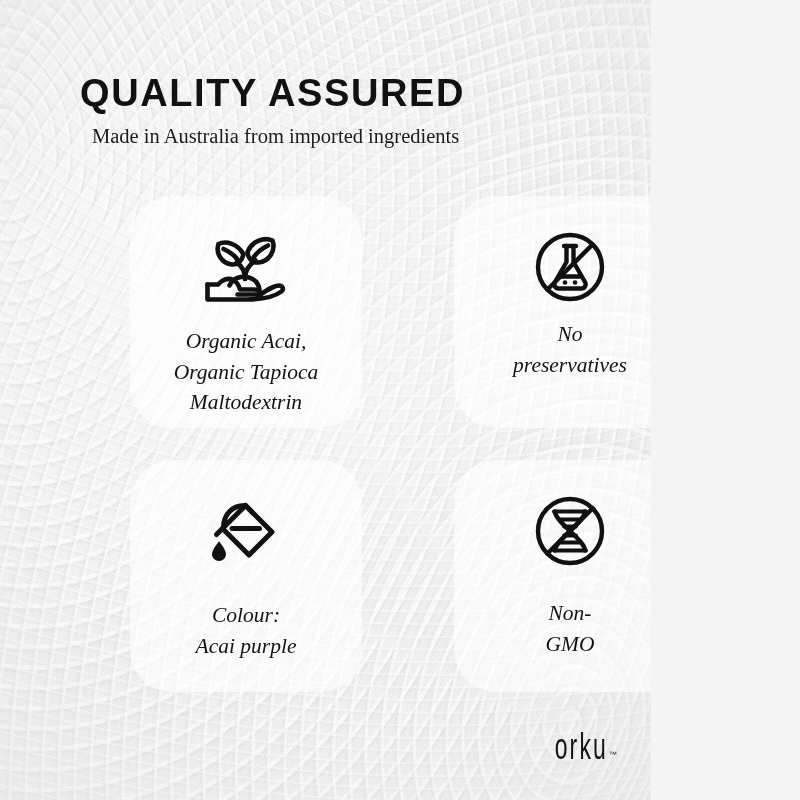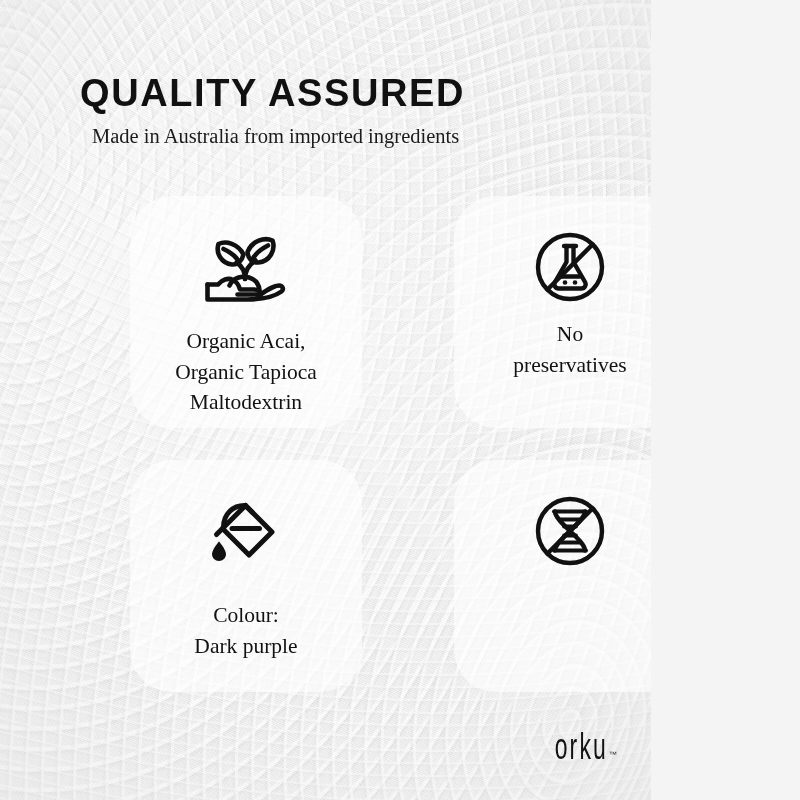--- a/index.html
+++ b/index.html
@@ -148,20 +148,21 @@
   }
   .card-label {
     margin-top: 14px;
     font-family: "Liberation Serif", serif;
     font-size: 21.5px;
     line-height: 1.42;
     color: #121212;
     text-align: center;
     white-space: pre-line;
     width: 210px;
+    font-style: italic;
   }
   .card-2 .card-icon, .card-4 .card-icon { height: 82px; }
   .card-2 .card-label { margin-top: 11px; }
   .card-4 .card-label { margin-top: 26px; }
   .card-3 .card-label { margin-top: 24px; }
 
   
   .logo {
     position: absolute;
     right: 34px;
@@ -267,21 +268,21 @@
             <path d="M17.5 33 C 17.5 20, 27 11, 39.5 11.5"></path>
             <path d="M39.5 11.5 L 46.5 18.5"></path>
 
             <path d="M16.5 34.5 L 10.5 40.5"></path>
           </g>
 
           <path d="M13 47.5 C 13 47.5, 6 55.5, 6 60 C 6 63.9, 9.1 67, 13 67 C 16.9 67, 20 63.9, 20 60 C 20 55.5, 13 47.5, 13 47.5 Z" fill="#111111"></path>
         </svg>
       </div>
       <div class="card-label">Colour:
-Dark purple</div>
+Acai purple</div>
     </div>
 
     <div class="card card-4">
       <div class="card-icon">
         <svg width="74" height="74" viewBox="0 0 74 74" fill="none" xmlns="http://www.w3.org/2000/svg">
           <g stroke="#111111" stroke-width="4.4" stroke-linecap="round" stroke-linejoin="round" fill="none">
             <circle cx="37" cy="37" r="32"></circle>
 
             <path d="M22 17.5 C 22 28, 52 46, 52 56.5"></path>
 
@@ -292,20 +293,22 @@
 
             <path d="M26.5 25.5 L 47.5 25.5" stroke-width="3.8"></path>
             <path d="M31 32.5 L 43 32.5" stroke-width="3.8"></path>
             <path d="M31 41.5 L 43 41.5" stroke-width="3.8"></path>
             <path d="M26.5 48.5 L 47.5 48.5" stroke-width="3.8"></path>
 
             <path d="M59.5 14.5 L 14.5 59.5"></path>
           </g>
         </svg>
       </div>
+      <div class="card-label">Non-
+GMO</div>
     </div>
 
   </div>
 
   <div class="logo">
     <span class="logo-word">orku</span>
     <span class="logo-tm">™</span>
   </div>
 
 </div>

